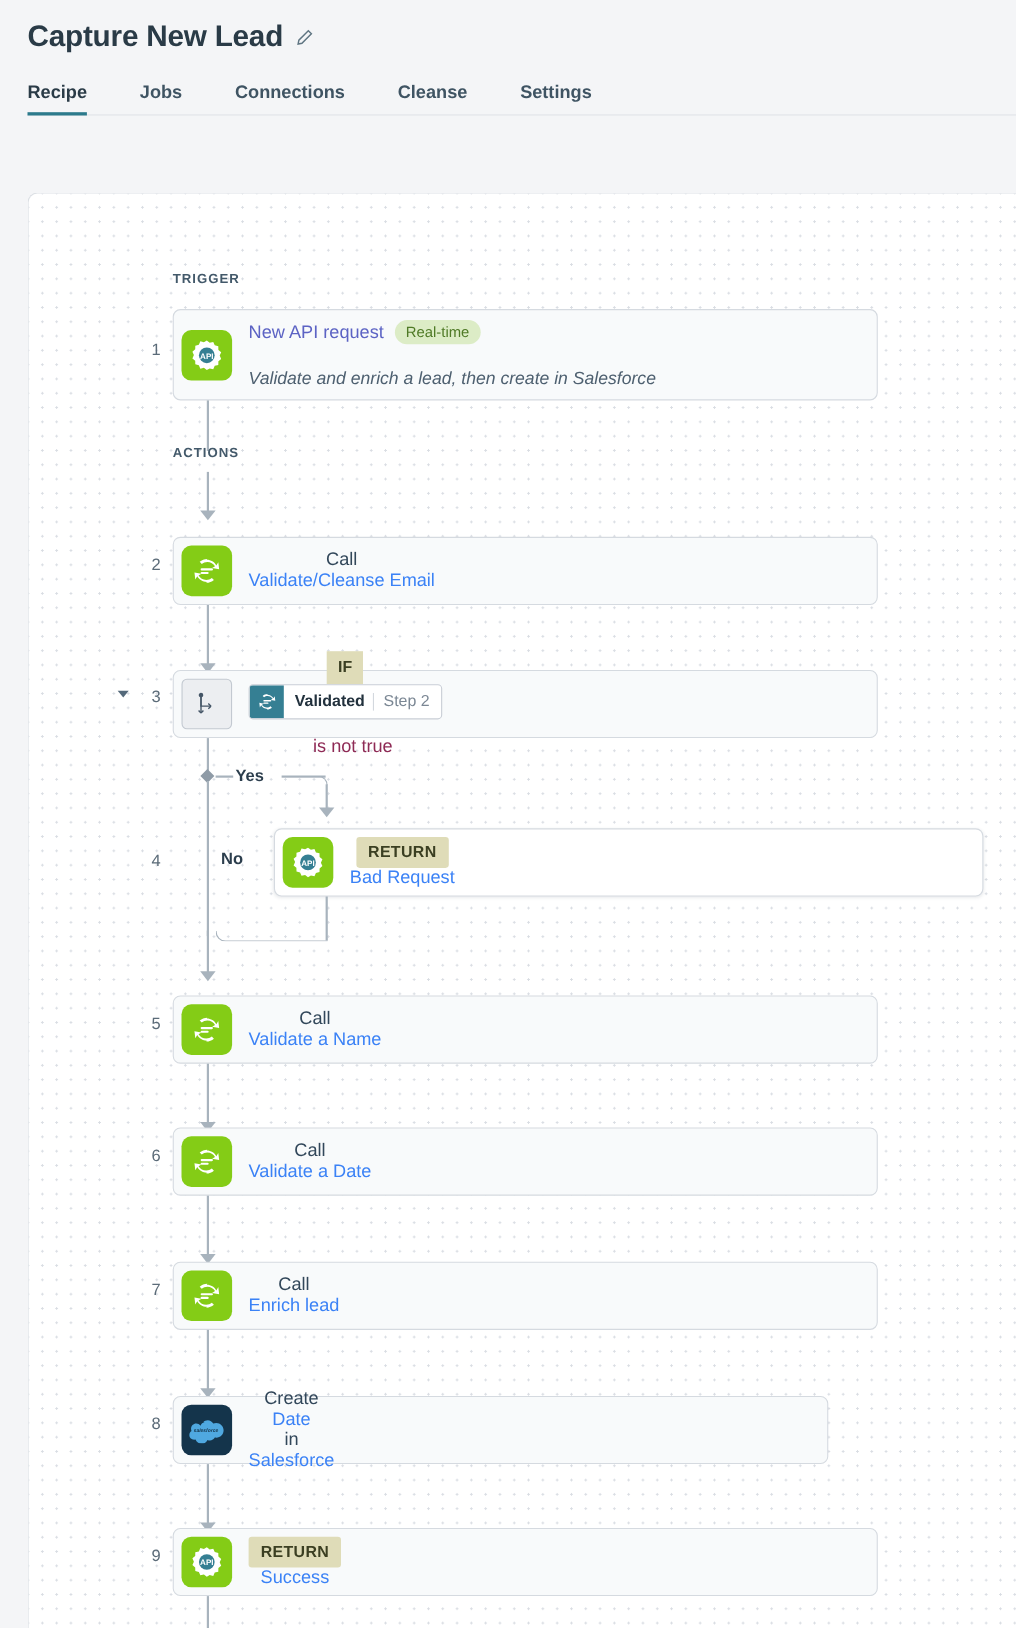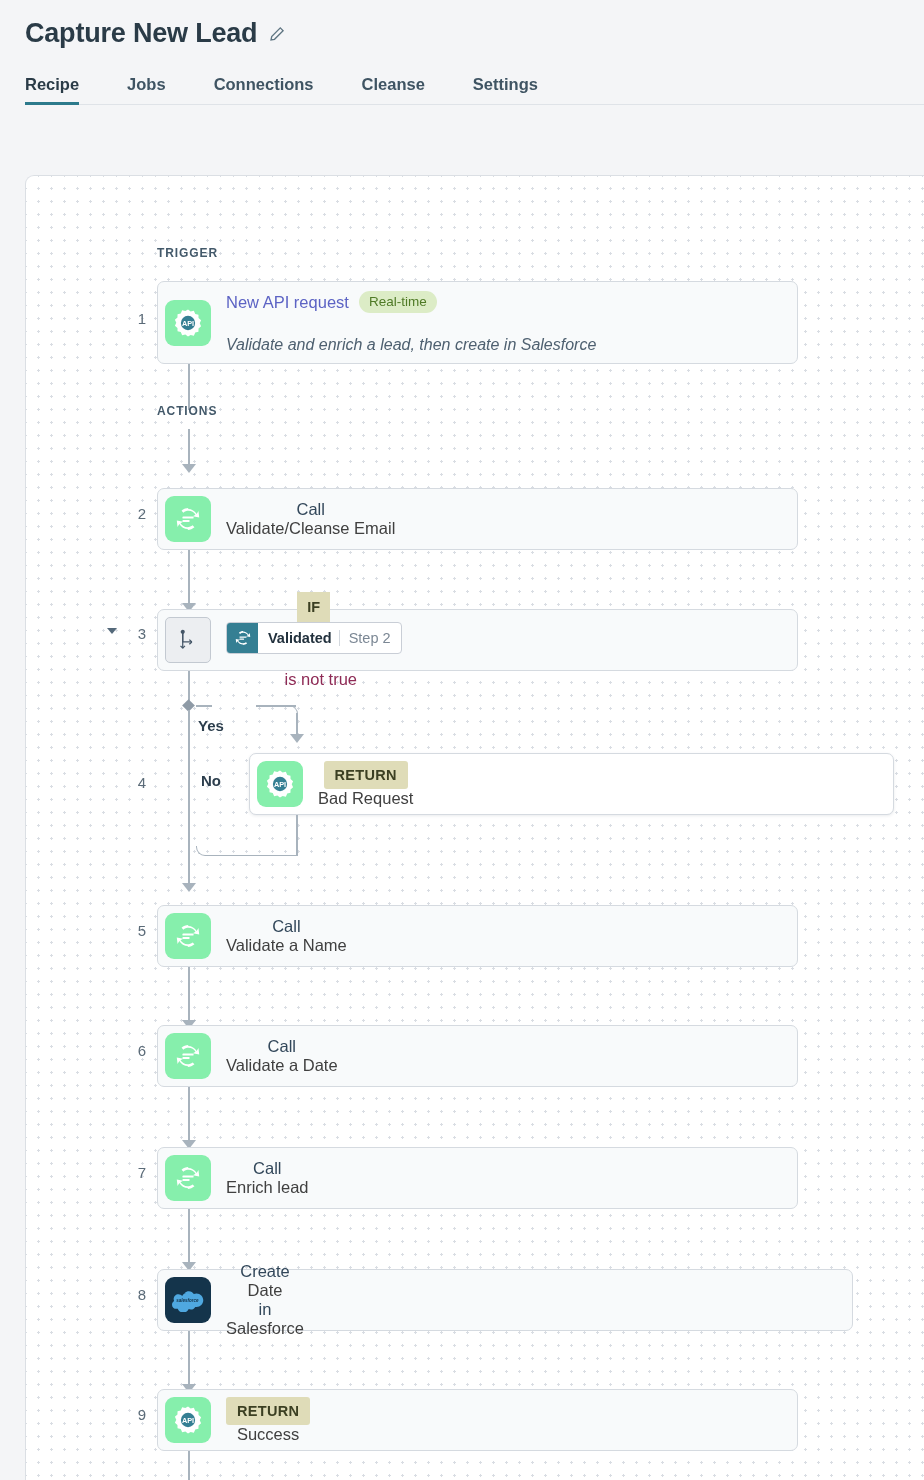--- a/index.html
+++ b/index.html
@@ -81,26 +81,26 @@
     display: flex; align-items: center;
     cursor: pointer;
   }
   .card.elevated { background: #ffffff; box-shadow: 0 1px 3px rgba(40,60,80,.10); }
 
   
   .app-icon {
     width: 46px; height: 46px; border-radius: 9px; flex: 0 0 auto;
     margin-left: 7px; display: flex; align-items: center; justify-content: center;
   }
-  .app-icon.teal { background: #86efac; }
+  .app-icon.teal { background: #84cc16; }
   .app-icon.navy { background: #14344b; }
 
   .card-body { display: flex; align-items: center; flex-wrap: wrap; margin-left: 15px; flex-direction: column; }
   .ctext { font-size: 16.5px; color: #32475a; white-space: nowrap; }
-  .clink { font-size: 16.5px; color: #404040; white-space: nowrap; }
+  .clink { font-size: 16.5px; color: #3b82f6; white-space: nowrap; }
   .ctitle-link { font-size: 16.5px; color: #5c63c4; white-space: nowrap; }
 
   .desc {
     font-size: 16px; font-style: italic; color: #4e6070; margin-top: 4px;
     white-space: nowrap;
   }
   .stack { display: flex; flex-direction: column; justify-content: center; margin-left: 15px; gap: 19px; }
   .row1 { display: flex; align-items: center; gap: 10px; }
 
   .badge-realtime {
@@ -274,21 +274,21 @@
             </span>
           </span>
           <span class="cond-text">is not true</span>
         </div>
       </div>
 
       <div class="conn conn-v" style="left:162px; top:495px; height:30px;"></div>
       <div class="branch-dot" style="left:158px; top:525px;"></div>
 
       <div class="conn conn-h" style="left:170px; top:529px; width:16px;"></div>
-      <div class="branch-label" style="left:172px; top:521px;margin-top:20px;">Yes</div>
+      <div class="branch-label" style="left:188px; top:521px;">Yes</div>
       <div class="conn conn-h" style="left:230px; top:529px; width:40px;"></div>
       <div class="elbow-tr" style="left:263px; top:529px; width:9px; height:9px;"></div>
       <div class="conn conn-v" style="left:270px; top:537px; height:24px;"></div>
       <div class="arrow-down" style="left:264px; top:558px;"></div>
 
       <div class="conn conn-v" style="left:162px; top:534px; height:141px;"></div>
       <div class="branch-label" style="left:175px; top:596px;">No</div>
 
       <div class="step-num" style="left:76px; top:598px;">4</div>
 
@@ -371,21 +371,21 @@
           <span style="width:6px"></span>
           <span class="clink">Enrich lead</span>
         </div>
       </div>
 
       <div class="conn conn-v" style="left:162px; top:1033px; height:56px;"></div>
       <div class="arrow-down" style="left:156px; top:1086px;"></div>
 
       <div class="step-num" style="left:76px; top:1110px;">8</div>
 
-      <div class="card" style="left:131px; top:1093px; width:696px; height:62px;">
+      <div class="card" style="left:131px; top:1093px; width:596px; height:62px;">
         <div class="app-icon navy">
           <svg viewBox="0 0 44 32" width="32" height="24">
             <path fill="#4fa8e0" d="M17.6 6.3c1.4-1.5 3.4-2.4 5.6-2.4 2.9 0 5.4 1.6 6.8 4 1.2-.5 2.5-.8 3.8-.8 5.1 0 9.2 4.2 9.2 9.3s-4.1 9.3-9.2 9.3c-.6 0-1.2-.1-1.8-.2-1.2 2.1-3.5 3.6-6.1 3.6-1.1 0-2.1-.3-3-.7-1.2 2.9-4.1 4.9-7.4 4.9-3.5 0-6.4-2.2-7.6-5.3-.5.1-1 .2-1.5.2C2.5 28.2 0 25.6 0 22.4c0-2.2 1.2-4.1 2.9-5.1-.4-.8-.6-1.8-.6-2.8 0-3.6 2.9-6.5 6.5-6.5 2.1 0 4 1 5.2 2.6.9-2.3 3-4 5.5-4.3z"></path>
             <text x="21" y="19" font-family="Liberation Sans, sans-serif" font-size="6.2" font-weight="bold" fill="#14344b" text-anchor="middle" font-style="italic">salesforce</text>
           </svg>
         </div>
         <div class="card-body">
           <span class="ctext">Create</span>
           <span style="width:6px"></span>
           <span class="clink">Date</span>

